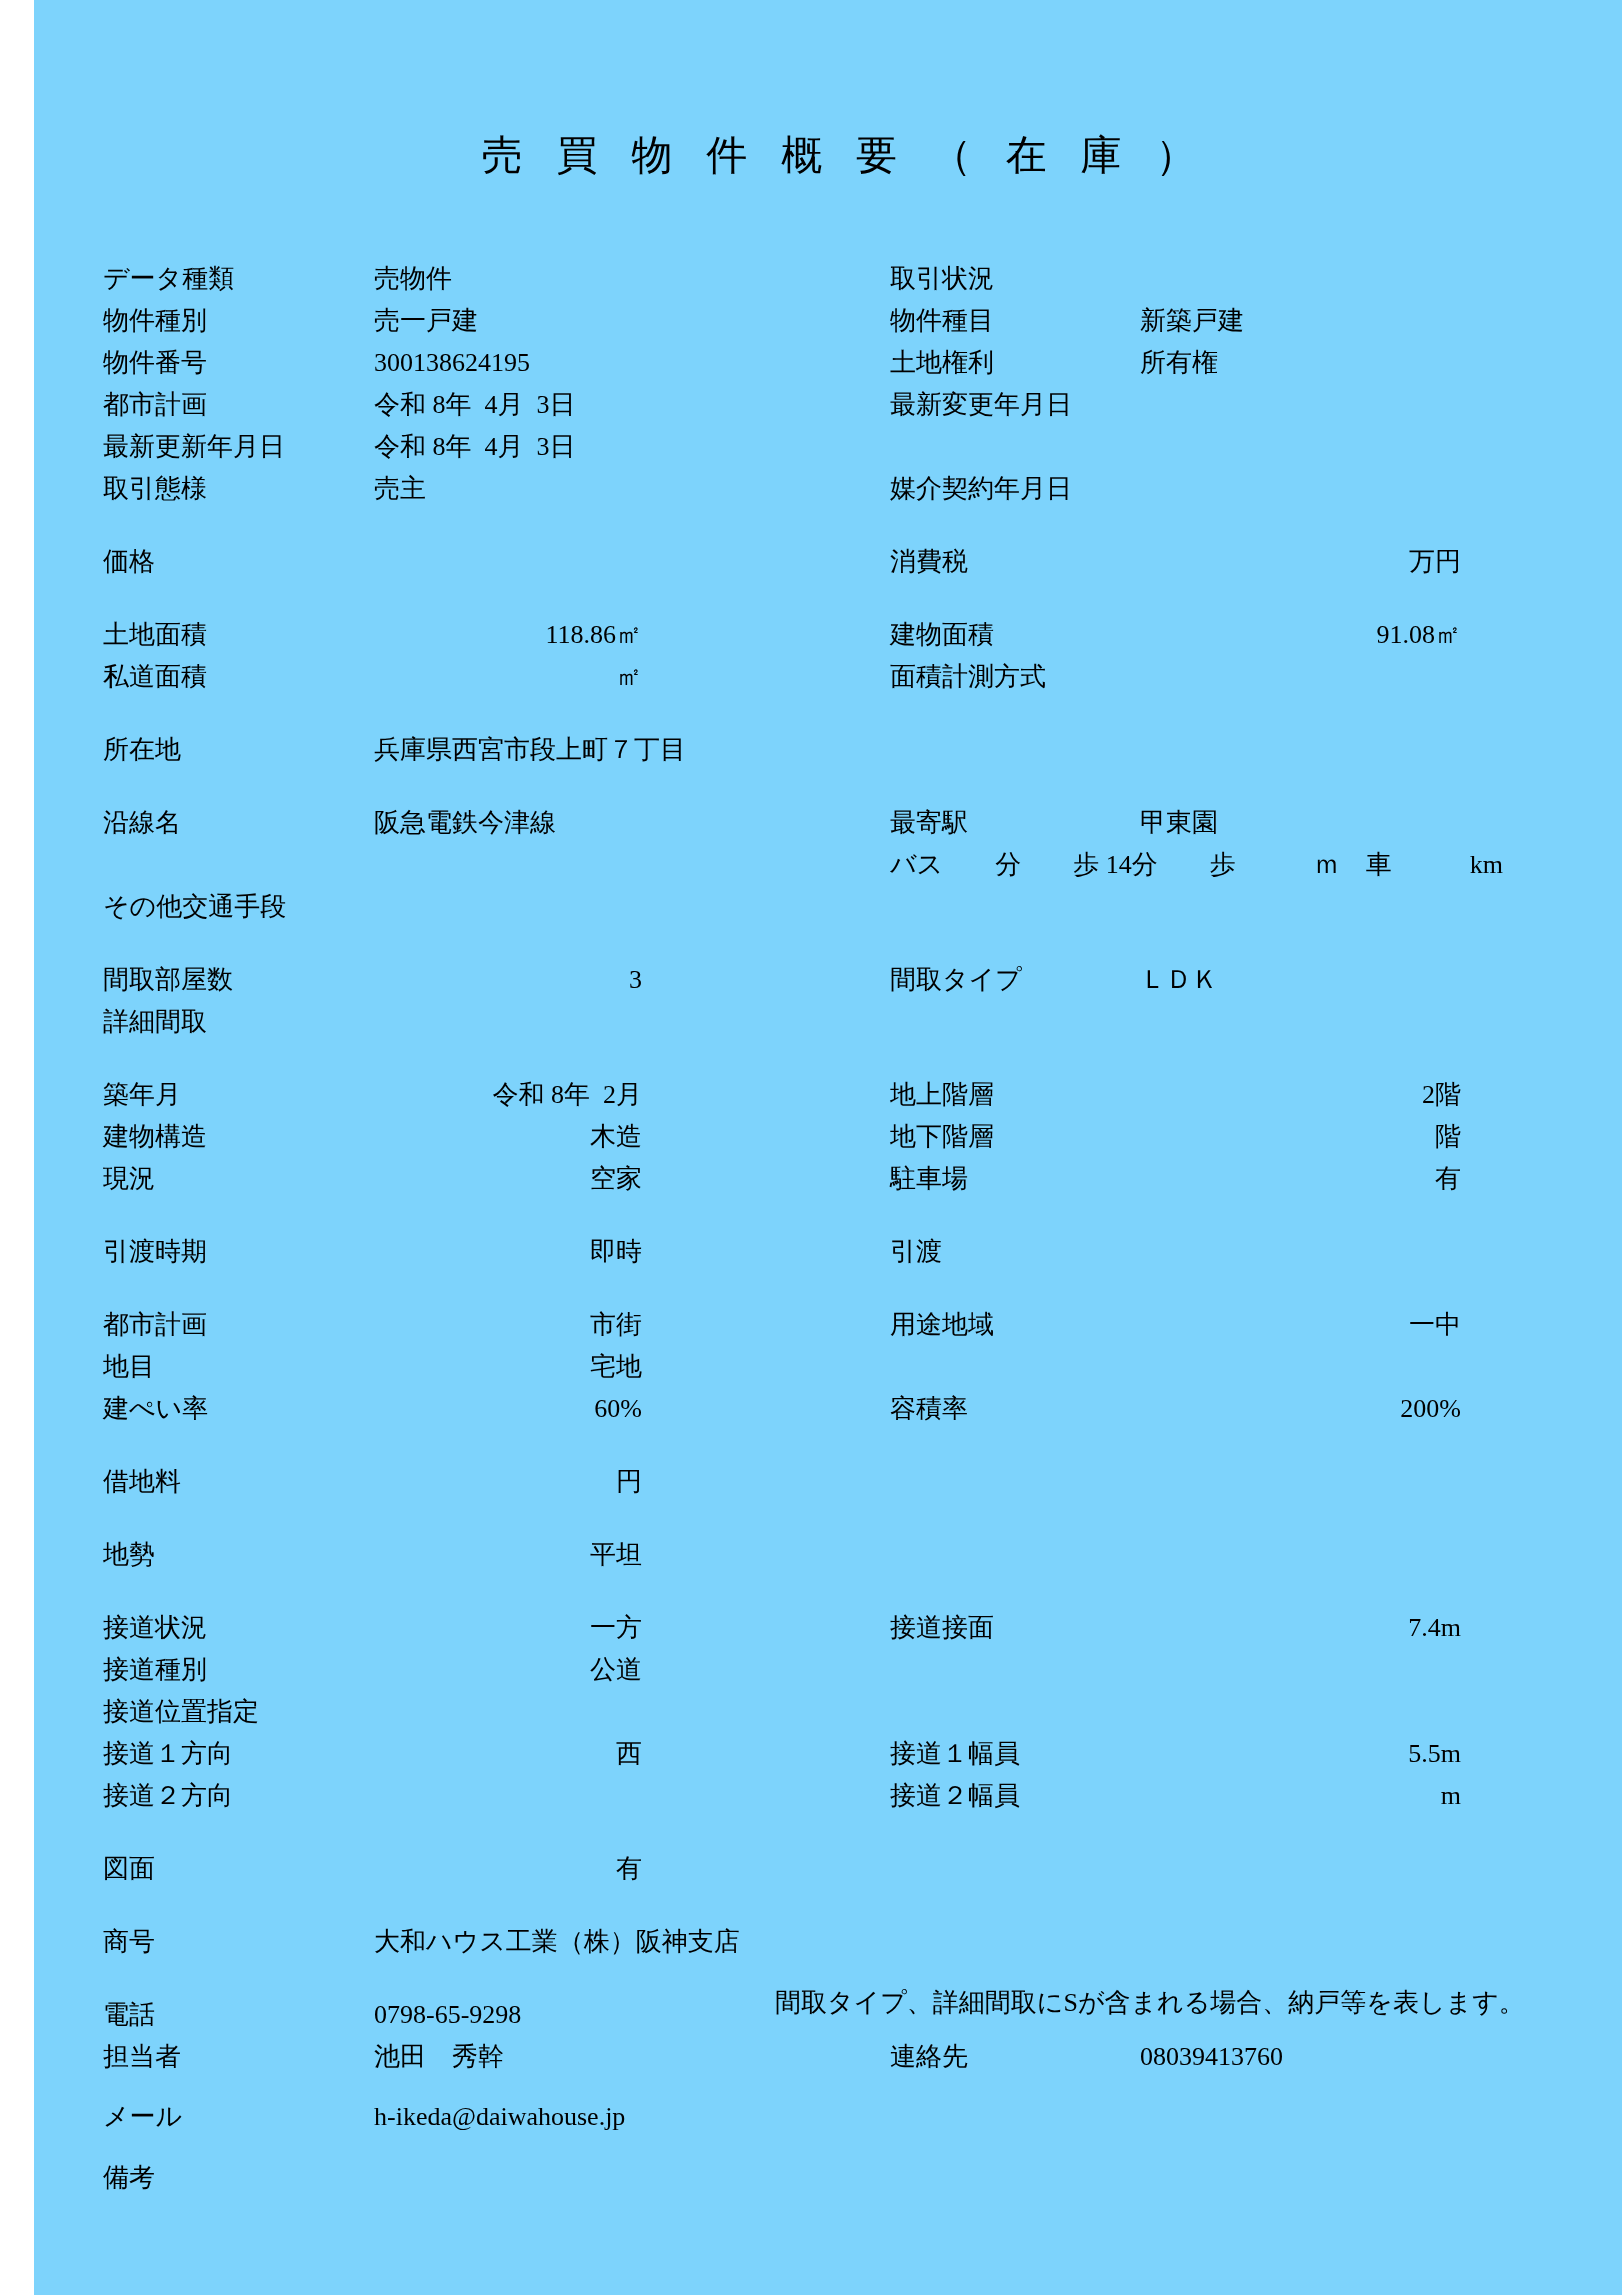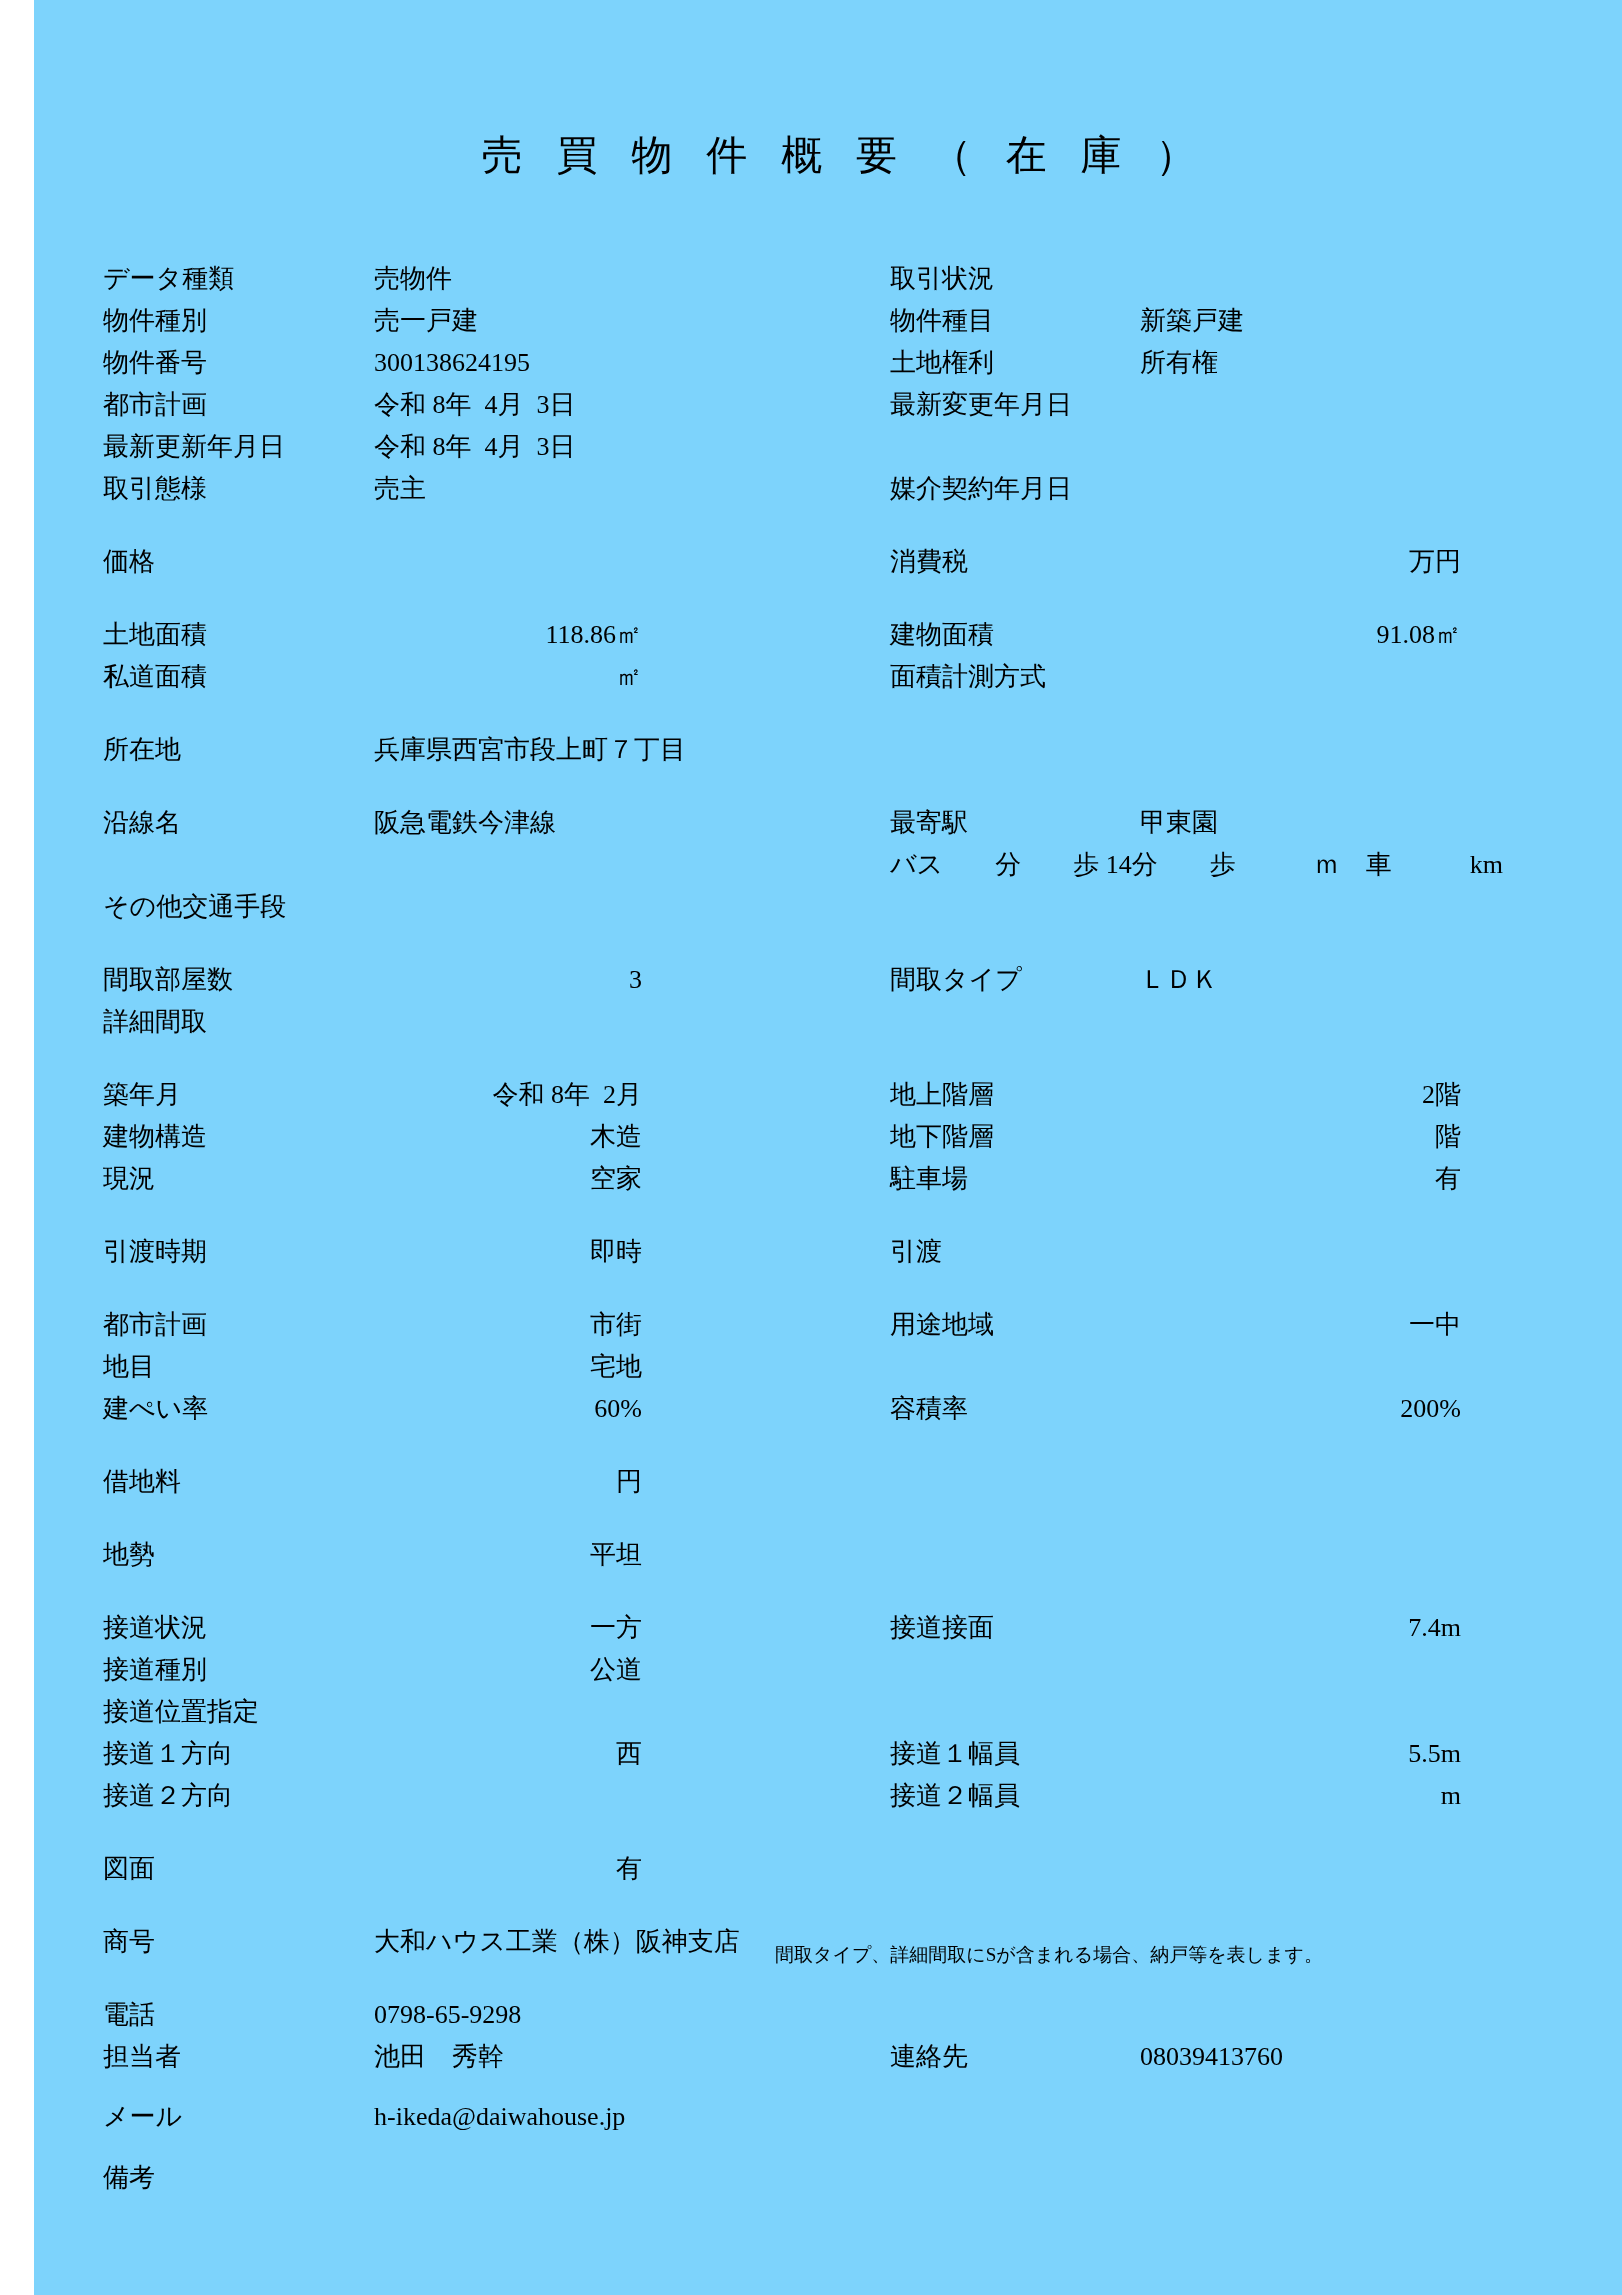--- a/index.html
+++ b/index.html
@@ -54,22 +54,22 @@
   
   .valr-l { left: 196px; width: 412px; text-align: right; }
   .valr-r { left: 1015px; width: 412px; text-align: right; }
 
   .spacer-s { height: 18.3px; }
   .spacer-m { height: 31px; }
 
   .footnote {
     position: absolute;
     left: 741px;
-    top: 1942px;
-    font-size: 19px;
+    top: 1985px;
+    font-size: 26px;
     white-space: pre;
   }
 </style>
 </head>
 <body>
 
 <div id="page">
 
   <div class="title">売 買 物 件 概 要 （ 在 庫 ）</div>
 

